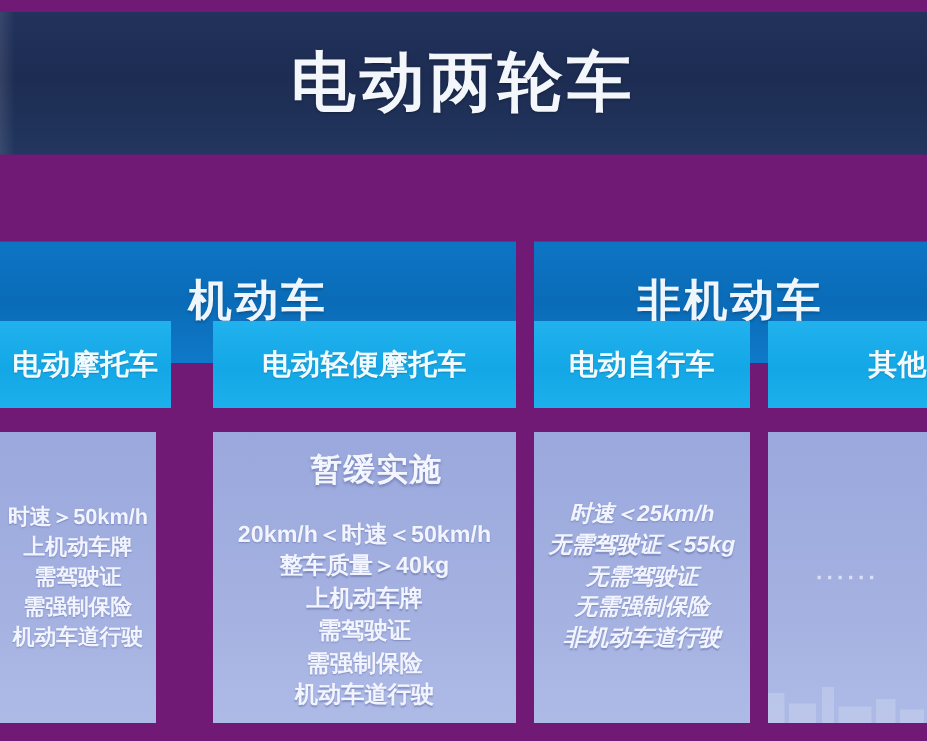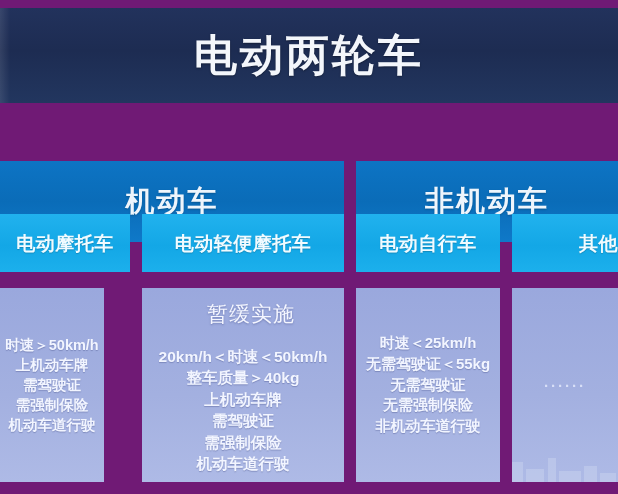--- a/index.html
+++ b/index.html
@@ -88,21 +88,21 @@
   .sub-box {
     position: absolute;
     top: 0;
     height: 58px;
     background: linear-gradient(180deg, #21b2ee 0%, #13a7e6 55%, #1cb0ec 100%);
     display: flex;
     align-items: center;
     justify-content: center;
     box-sizing: border-box;
   }
-  .sub-box.s0 { left: 0px;   width: 130px; }
+  .sub-box.s0 { left: 0px;   width: 114px; }
   .sub-box.s1 { left: 142px; width: 202px; }
   .sub-box.s2 { left: 356px; width: 144px; }
   .sub-box.s3 { left: 512px; width: 106px; justify-content: flex-end; }
   .sub-text {
     color: #f1fbff;
     font-size: 19px;
     font-weight: 700;
     letter-spacing: 0.5px;
     line-height: 1;
     white-space: nowrap;
@@ -124,27 +124,27 @@
     background: linear-gradient(180deg, #9aa8dd 0%, #a3b0e0 55%, #aebae6 100%);
     box-sizing: border-box;
     display: flex;
     flex-direction: column;
     align-items: center;
     justify-content: center;
     overflow: hidden;
   }
   .detail-panel.d0 { left: 0px;   width: 104px; }
   .detail-panel.d1 { left: 142px; width: 202px; justify-content: flex-start; padding-top: 14px; }
-  .detail-panel.d2 { left: 356px; width: 144px; }
+  .detail-panel.d2 { left: 356px; width: 144px; font-style: italic; }
   .detail-panel.d3 { left: 512px; width: 106px; }
 
   .panel-heading {
     color: #f4f6ff;
     font-size: 21px;
-    font-weight: 400;
+    font-weight: 700;
     letter-spacing: 1px;
     line-height: 1.1;
     margin-bottom: 22px;
     text-shadow: 0 1px 2px rgba(40,50,110,0.35);
     margin-left: 16px;
   }
   .panel-lines {
     display: flex;
     flex-direction: column;
     align-items: center;

